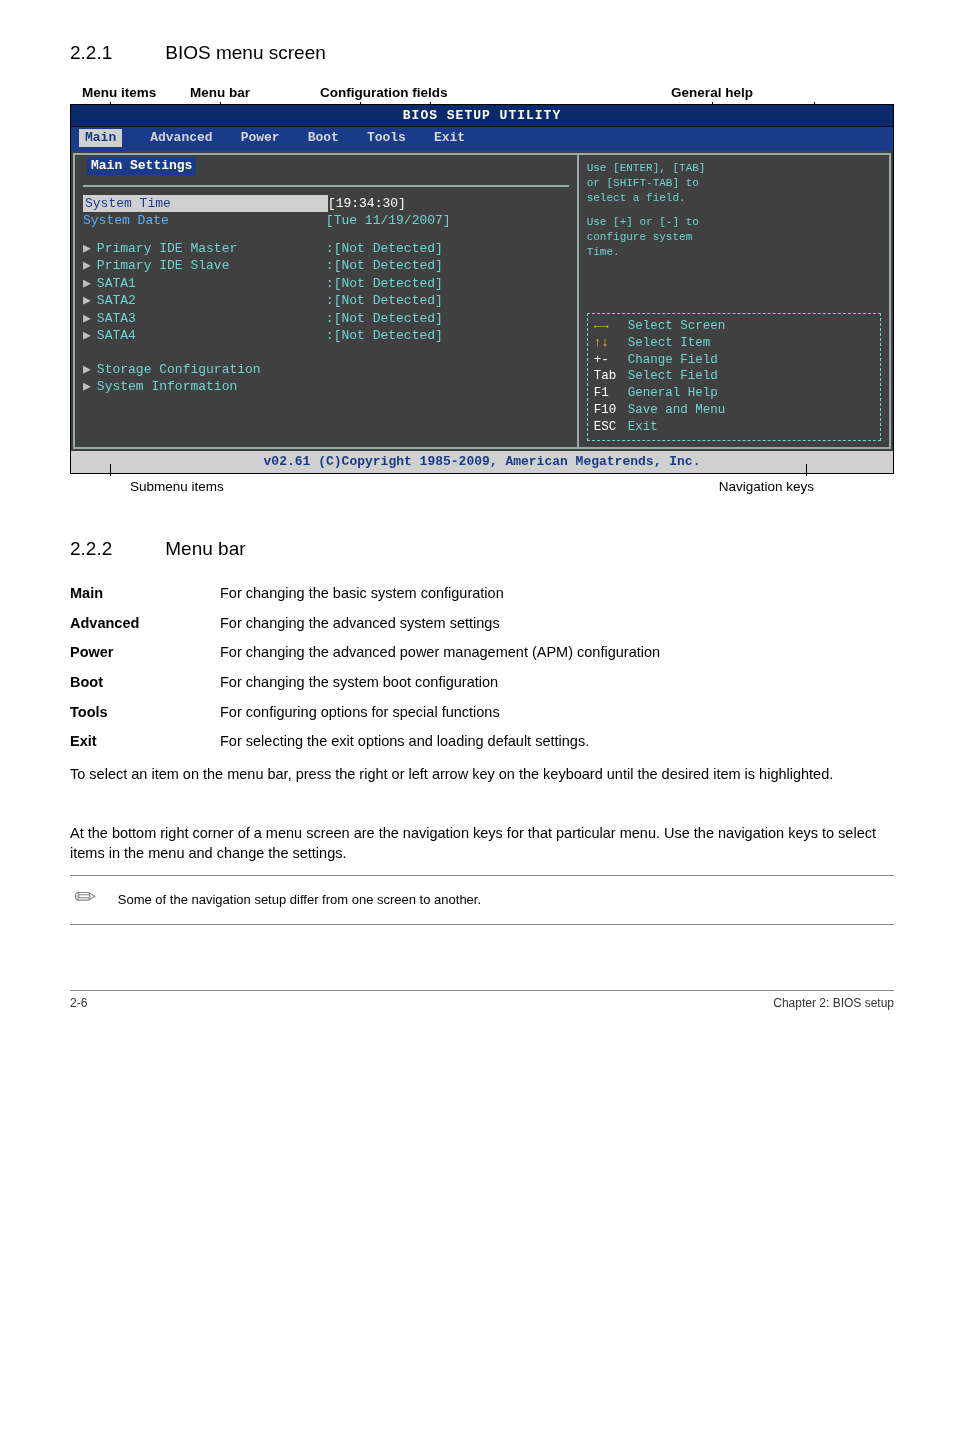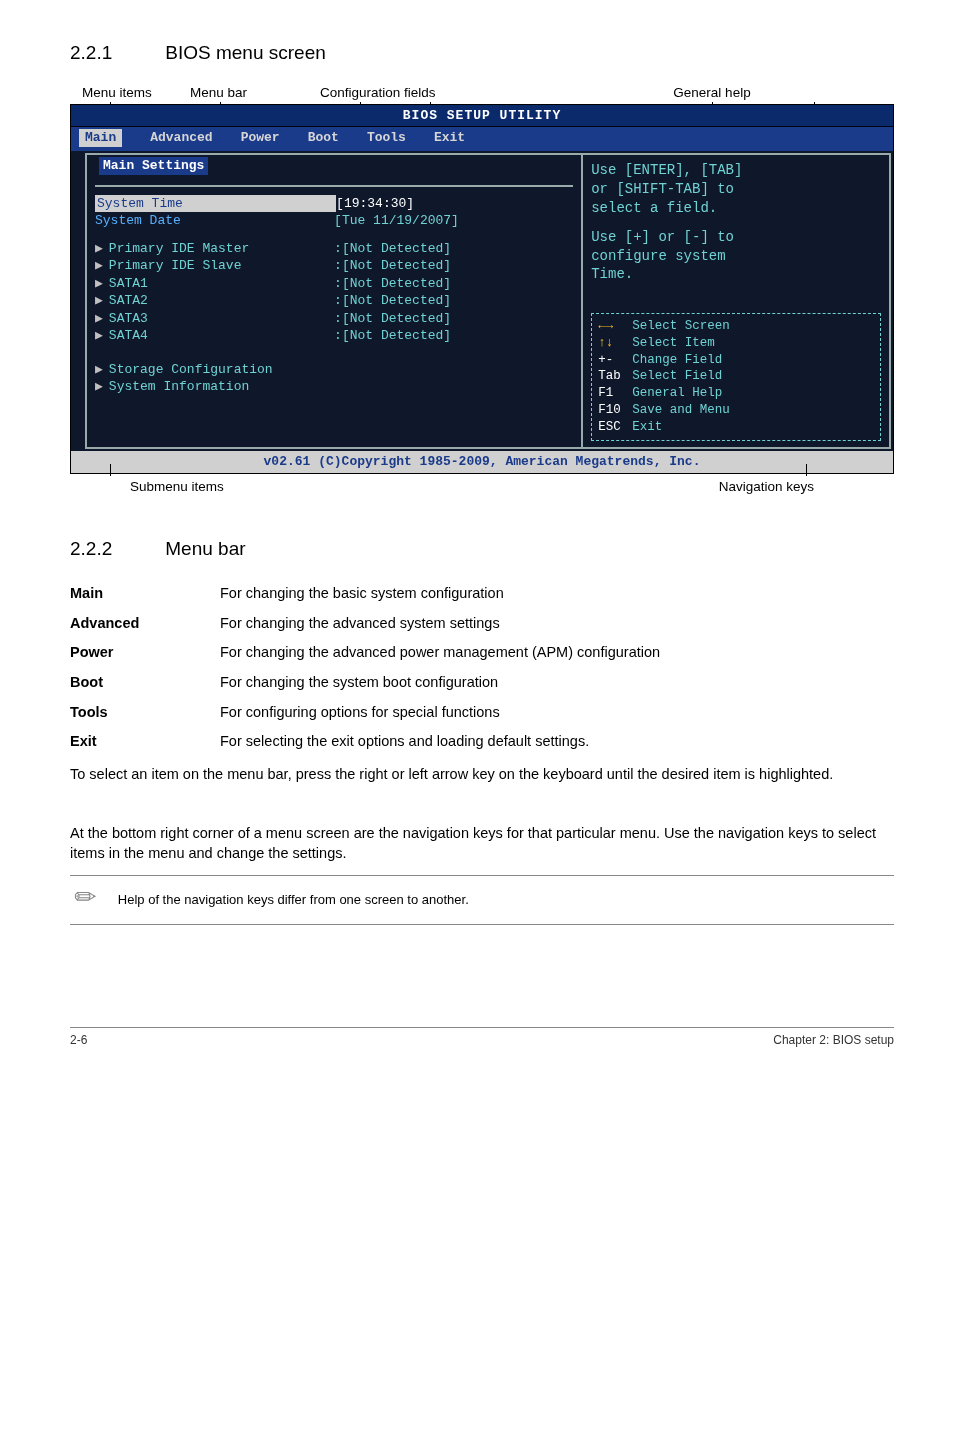--- a/index.html
+++ b/index.html
@@ -11,35 +11,35 @@
     margin: 0 auto;
     padding: 40px 60px 60px 70px;
     font-size: 14.5px;
     line-height: 1.35;
   }
   h2 { font-size: 19px; font-weight: normal; margin-bottom: 18px; }
   h2 .secnum { display:inline-block; width:90px; }
   .labels-row {
     display: flex;
     font-size: 13.5px;
-    font-weight: normal;
+    font-weight: bold;
     margin-bottom: 2px;
   }
   .labels-row > div { position: relative; }
   .tick {
     position:absolute;
     width:1px; height:12px; background:#000;
     top:18px;
   }
   
   .bios {
     font-family: "Courier New", monospace;
     font-size: 13px;
     border: 1px solid #000;
-    background: #0f172a;
+    background: #404040;
     color: #d6d6d6;
     position: relative;
   }
   .bios-title {
     background: #0b2a6b;
     color: #fff;
     text-align: center;
     font-weight: bold;
     letter-spacing: 1px;
     padding: 2px 0;
@@ -55,21 +55,20 @@
   }
   .bios-tabs span { color:#d6d6d6; }
   .bios-tabs .active {
     background: #d0d0d0;
     color: #1a3a8a;
     padding: 0 6px;
   }
   .bios-body {
     display:flex;
     min-height: 300px;
-    padding-left: 12px;
   }
   .bios-left {
     flex: 1.65;
     border: 2px solid #9aa;
     border-right:none;
     margin: 2px 0 2px 2px;
     padding: 4px 8px 10px 8px;
     color: #56b1ff;
     position:relative;
   }
@@ -93,21 +92,21 @@
   .cyan { color:#6fd3d3; }
   .bios-right {
     flex:1;
     border:2px solid #9aa;
     margin:2px 2px 2px 0;
     padding:6px 8px;
     display:flex;
     flex-direction:column;
     justify-content:space-between;
   }
-  .help-top { color:#6fd3d3; font-size:14px; }
+  .help-top { color:#6fd3d3; font-size:11px; }
   .nav-box {
     border:1px dashed #6fd3d3;
     padding:4px 6px;
     color:#6fd3d3;
     font-size:12.5px;
   }
   .nav-box .k { color:#fff; display:inline-block; width:34px; }
   .nav-box .ic { color:#fbbf24; display:inline-block; width:34px; font-weight:bold; }
   .bios-footer {
     background:#d0d0d0;
@@ -146,21 +145,21 @@
     transform: rotate(-45deg);
     padding-left:6px;
   }
   .note-row .ntext { font-size:13px; }
   .footer {
     display:flex;
     justify-content:space-between;
     font-size:12px;
     color:#333;
     border-top:1px solid #888;
-    margin-top:102px;
+    margin-top:65px;
     padding-top:4px;
   }
 </style>
 </head>
 <body>
 
 <h2>
   <span class="secnum">2.2.1</span>
   <span>BIOS menu screen</span>
 </h2>
@@ -315,20 +314,20 @@
         </tr>
   </tbody>
     </table>
   <p>To select an item on the menu bar, press the right or left arrow key on the keyboard until the desired item is highlighted.</p>
 </div>
 
 <div class="sec">
   <p>At the bottom right corner of a menu screen are the navigation keys for that particular menu. Use the navigation keys to select items in the menu and change the settings.</p>
   <div class="note-row">
     <div class="pencil">✎</div>
-    <div class="ntext">Help of the navigation keys differ from one screen to another.</div>
+    <div class="ntext">Some of the navigation setup differ from one screen to another.</div>
   </div>
 </div>
 
 <div class="footer">
   <span>2-6</span>
   <span>Chapter 2: BIOS setup</span>
 </div>
 
 </body></html>

